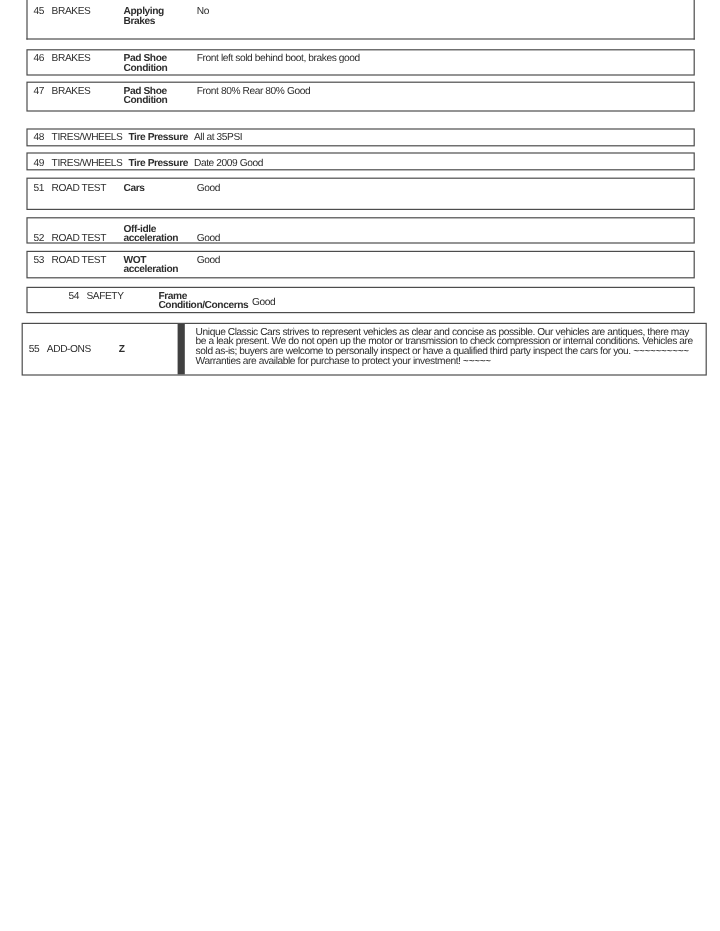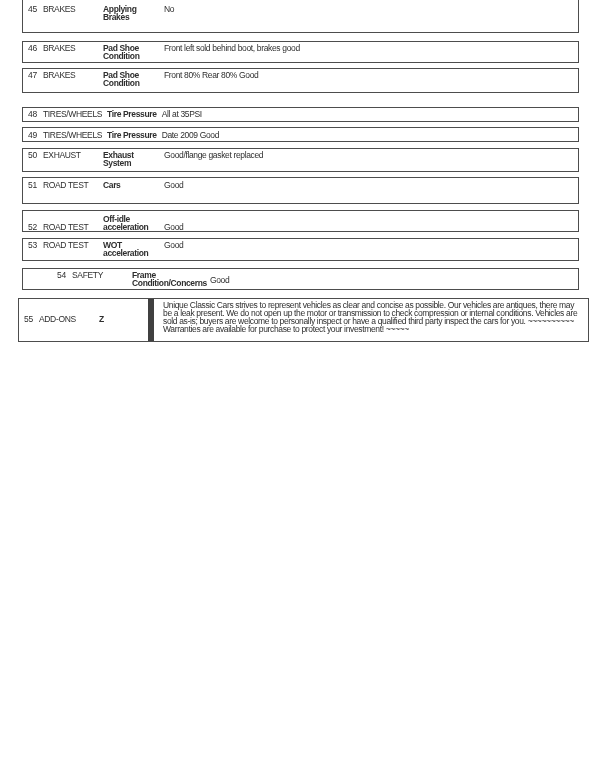--- a/index.html
+++ b/index.html
@@ -100,27 +100,20 @@
       <span class="cell-val">All at 35PSI</span>
     </div>
 
     <div class="row r49 row--widecat">
       <span class="cell-num">49</span>
       <span class="cell-cat">TIRES/WHEELS</span>
       <span class="cell-item">Tire Pressure</span>
       <span class="cell-val">Date 2009 Good</span>
     </div>
 
-    <div class="row r50">
-      <span class="cell-num">50</span>
-      <span class="cell-cat">EXHAUST</span>
-      <span class="cell-item">Exhaust
-System</span>
-      <span class="cell-val">Good/flange gasket replaced</span>
-    </div>
 
     <div class="row r51">
       <span class="cell-num">51</span>
       <span class="cell-cat">ROAD TEST</span>
       <span class="cell-item">Cars</span>
       <span class="cell-val">Good</span>
     </div>
 
     <div class="row r52">
       <span class="cell-num">52</span>

